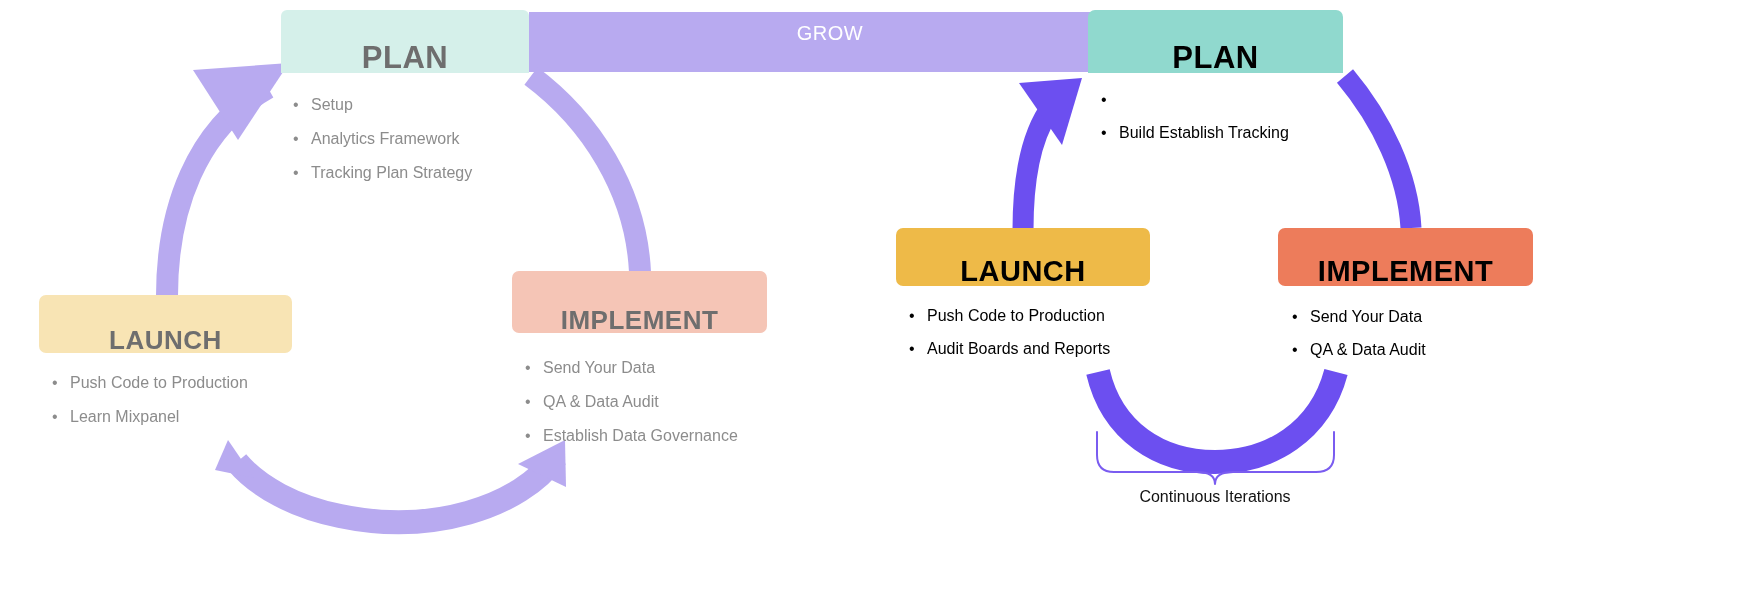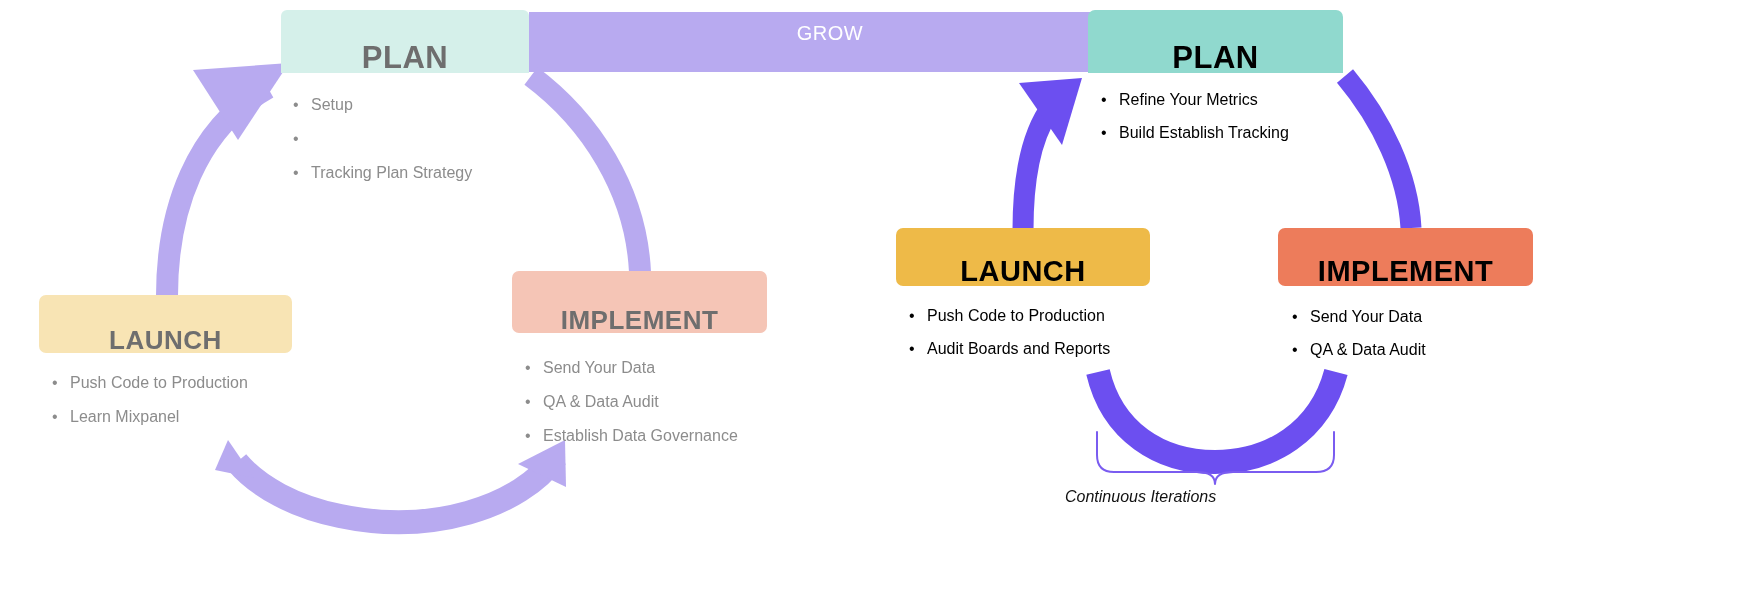--- a/index.html
+++ b/index.html
@@ -128,24 +128,24 @@
     letter-spacing: 0.5px;
     white-space: nowrap;
   }
 
   
   .iterations-caption {
     position: absolute;
     left: 1065px;
     top: 488px;
     width: 300px;
+    text-align: center;
     font-size: 16px;
     color: #111111;
     white-space: nowrap;
-    font-style: italic;
   }
 </style>
 </head>
 <body>
 
 <div id="canvas">
 
   <svg class="layer-svg" viewBox="0 0 1740 589" xmlns="http://www.w3.org/2000/svg">
 
     <polygon points="529,12 1105,12 1131,42 1105,72 529,72" fill="#b8aaf0"></polygon>
@@ -190,20 +190,21 @@
   <div class="node-box faded box-plan-left">
     <span class="node-title">PLAN</span>
   </div>
   <ul class="bullets faded-list list-plan-left">
     <li>
       <span class="dot">•</span>
       <span>Setup</span>
     </li>
     <li>
       <span class="dot">•</span>
+      <span>Analytics Framework</span>
     </li>
     <li>
       <span class="dot">•</span>
       <span>Tracking Plan Strategy</span>
     </li>
   </ul>
 
   <div class="node-box faded box-launch-left">
     <span class="node-title">LAUNCH</span>
   </div>
@@ -235,21 +236,20 @@
       <span>Establish Data Governance</span>
     </li>
   </ul>
 
   <div class="node-box vivid box-plan-right">
     <span class="node-title">PLAN</span>
   </div>
   <ul class="bullets vivid-list list-plan-right">
     <li>
       <span class="dot">•</span>
-      <span>Refine Your Metrics</span>
     </li>
     <li>
       <span class="dot">•</span>
       <span>Build Establish Tracking</span>
     </li>
   </ul>
 
   <div class="node-box vivid box-launch-right">
     <span class="node-title">LAUNCH</span>
   </div>

